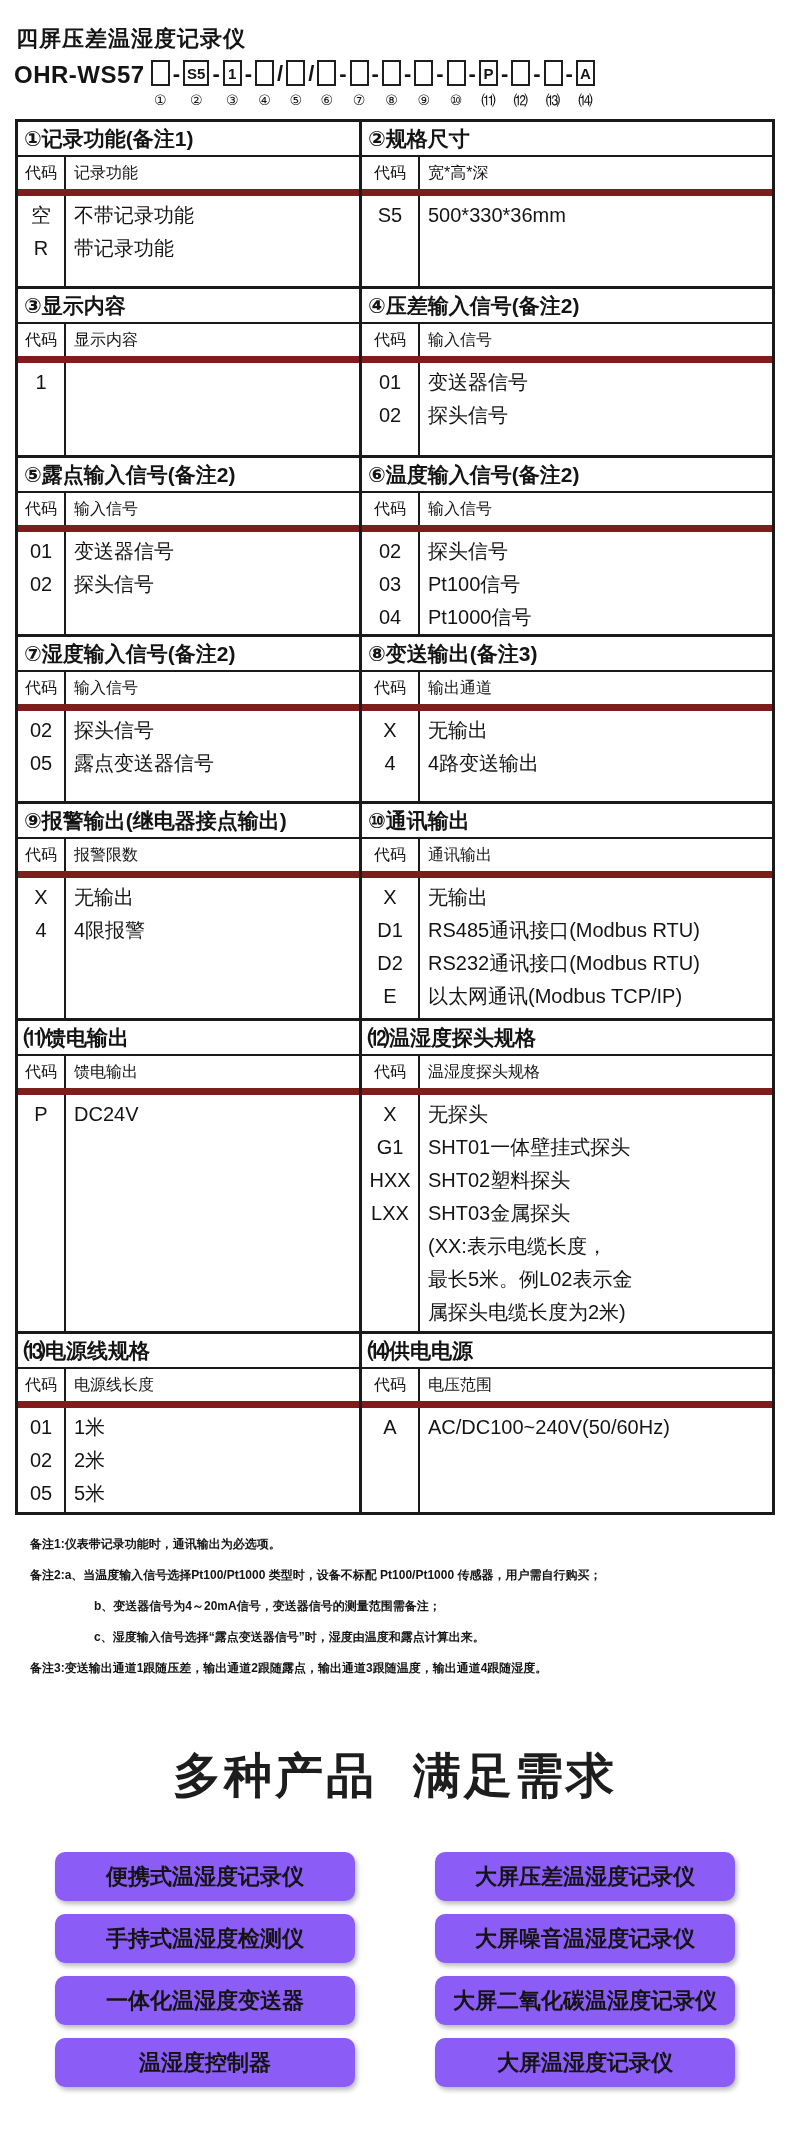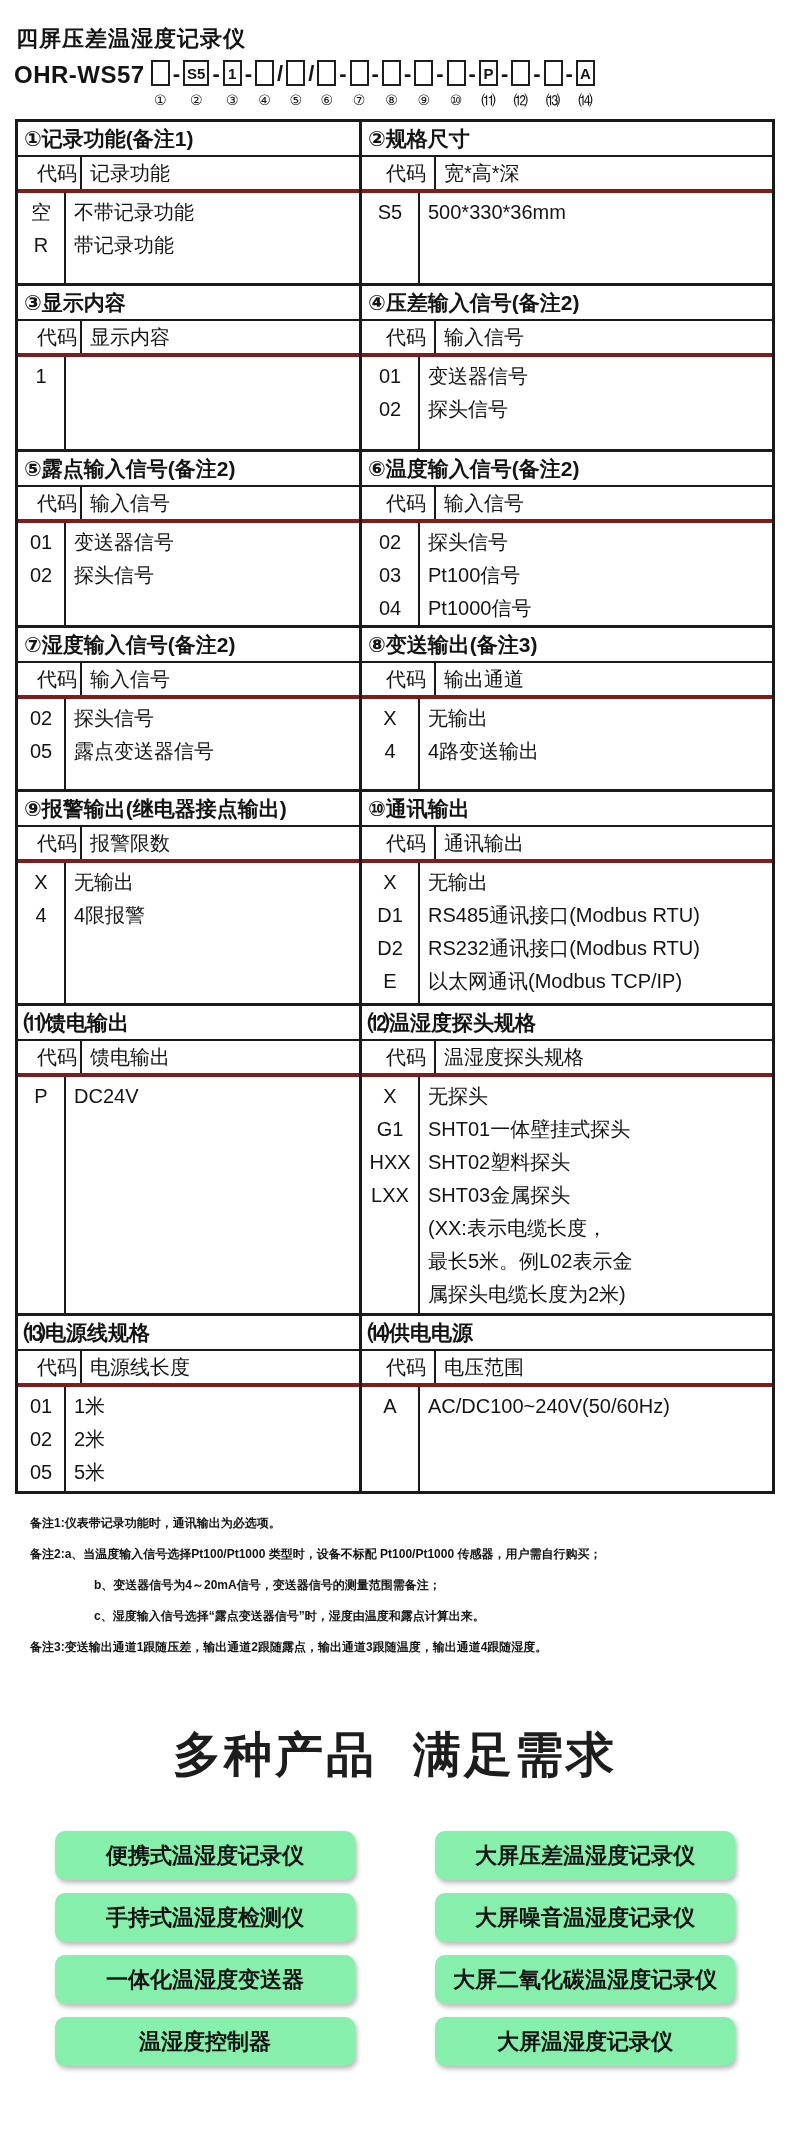--- a/index.html
+++ b/index.html
@@ -23,21 +23,21 @@
   
   .spec-table { margin:12px 15px 0 15px; border:3px solid #1a1a1a; }
   .pair { display:grid; grid-template-columns:344px 1fr; }
   .pair + .pair { border-top:3px solid #1a1a1a; }
   .sec { display:flex; flex-direction:column; min-width:0; }
   .sec-left { border-right:3px solid #1a1a1a; }
   .sec-title {
     height:33px; display:flex; align-items:center; padding-left:6px;
     font-size:21px; font-weight:700; border-bottom:2px solid #1a1a1a; white-space:nowrap;
   }
-  .sec-head { display:flex; height:32px; border-bottom:4px solid #7f1d1d; font-size:20px;padding-left:16px; }
+  .sec-head { display:flex; height:32px; border-bottom:7px solid #7f1d1d; font-size:16px; }
   .codecell { display:flex; align-items:center; justify-content:center; border-right:2px solid #1a1a1a; box-sizing:border-box; }
   .sec-left .codecell { width:48px; }
   .sec-right .codecell { width:58px; }
   .valcell { flex:1; display:flex; align-items:center; padding-left:8px; white-space:nowrap; }
   .sec-body { flex:1; display:flex; font-size:20px; }
   .codes { display:flex; flex-direction:column; align-items:center; border-right:2px solid #1a1a1a; box-sizing:border-box; padding-top:3px; }
   .sec-left .codes { width:48px; }
   .sec-right .codes { width:58px; }
   .codes div { height:33px; line-height:33px; text-align:center; }
   .descs { flex:1; padding:3px 0 0 8px; min-width:0; }
@@ -51,21 +51,21 @@
   .note-sub { padding-left:64px; }
   
   .products { margin-top:60px; }
   .products-heading {
     display:flex; justify-content:center; gap:36px;
     font-size:48px; font-weight:900; letter-spacing:3px; color:#1d1d1d;
   }
   .btn-grid { display:flex; justify-content:center; gap:80px; margin-top:44px; }
   .btn-col { display:flex; flex-direction:column; gap:13px; width:300px; }
   .product-btn {
-    height:49px; background:#86efac; border-radius:10px;
+    height:49px; background:#8b5cf6; border-radius:10px;
     box-shadow:2px 3px 5px rgba(0,0,0,0.28);
     display:flex; align-items:center; justify-content:center;
     font-size:22px; font-weight:700; color:#141414; cursor:pointer; white-space:nowrap;
   }
 </style>
 </head>
 <body>
 
 <div class="page-title">四屏压差温湿度记录仪</div>
 

